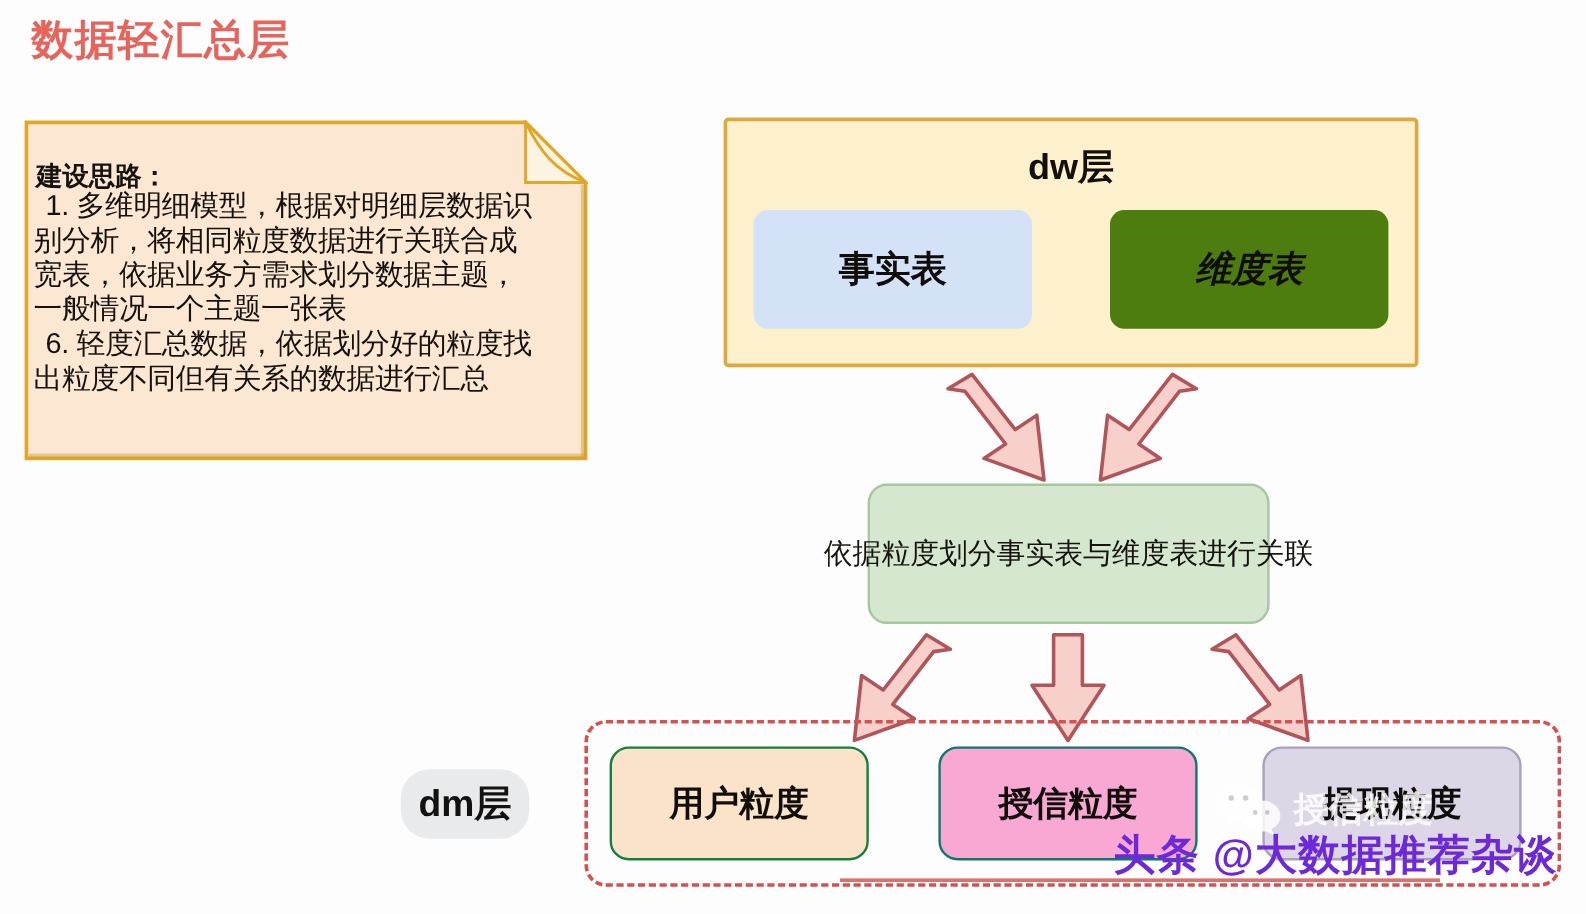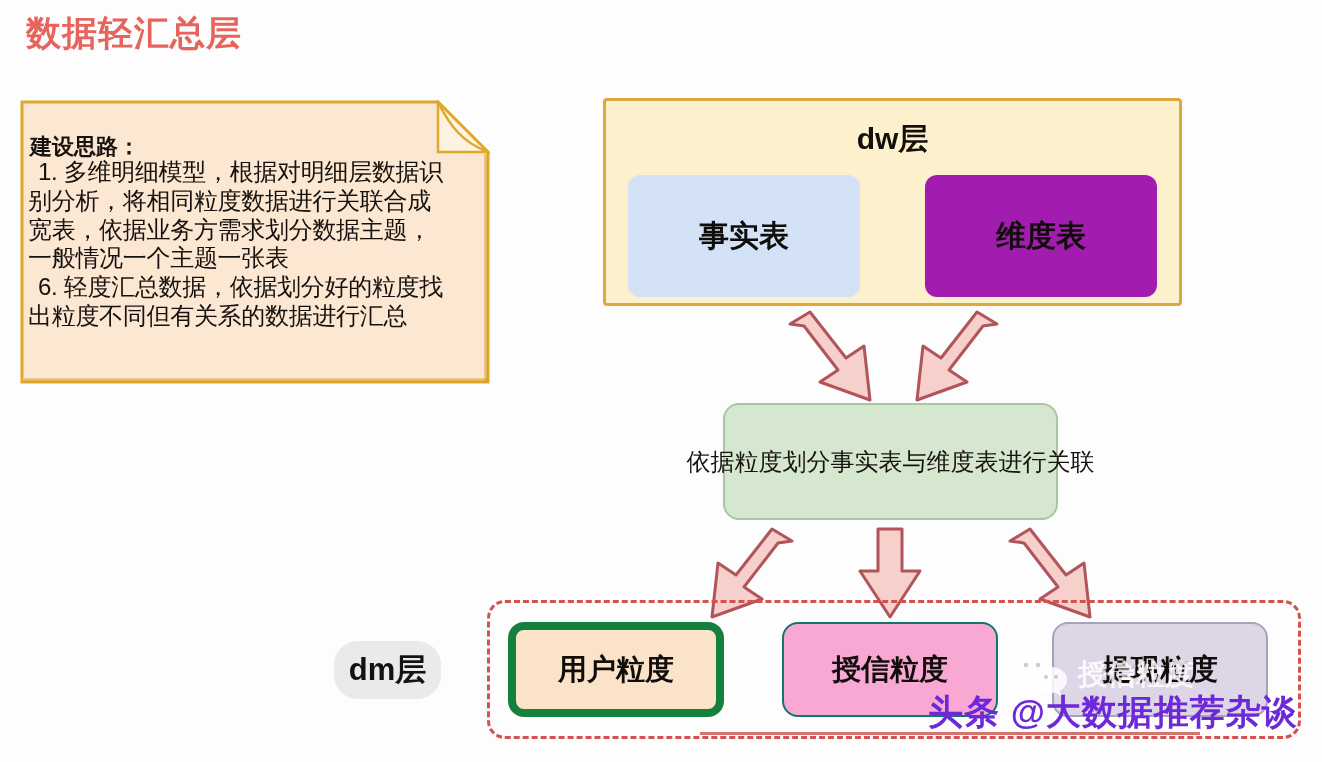--- a/index.html
+++ b/index.html
@@ -87,36 +87,37 @@
     width: 100%;
     text-align: center;
     font-size: 30px;
     font-weight: bold;
     color: #120f0c;
   }
   .dw-inner {
     position: absolute;
     top: 74px;
     width: 232px;
-    height: 122px;
+    height: 99px;
     border-radius: 12px;
     display: flex;
     align-items: center;
     justify-content: center;
     font-size: 30px;
     font-weight: bold;
     color: #100d0b;
   }
   #dw-fact {
     left: 22px;
     background: #d4e2f8;
   }
   #dw-dim {
     right: 22px;
-    background: #a21caf;
+    background: #4d7c0f;
+    font-style: italic;
   }
 
   
   #green-box {
     position: absolute;
     left: 723px;
     top: 403px;
     width: 335px;
     height: 117px;
     background: #d6e7d0;
@@ -171,21 +172,21 @@
     align-items: center;
     justify-content: center;
     font-size: 29px;
     font-weight: bold;
     color: #100d0b;
     box-sizing: border-box;
   }
   #dm-card-0 {
     left: 508px;
     background: #fae3c8;
-    border: 8px solid #15803d;
+    border: 2px solid #15803d;
   }
   #dm-card-1 {
     left: 782px;
     background: #f9a8d4;
     border: 2px solid #0f766e;
   }
   #dm-card-2 {
     left: 1052px;
     background: #ddd6e7;
     border: 2px solid #a9a2bb;

